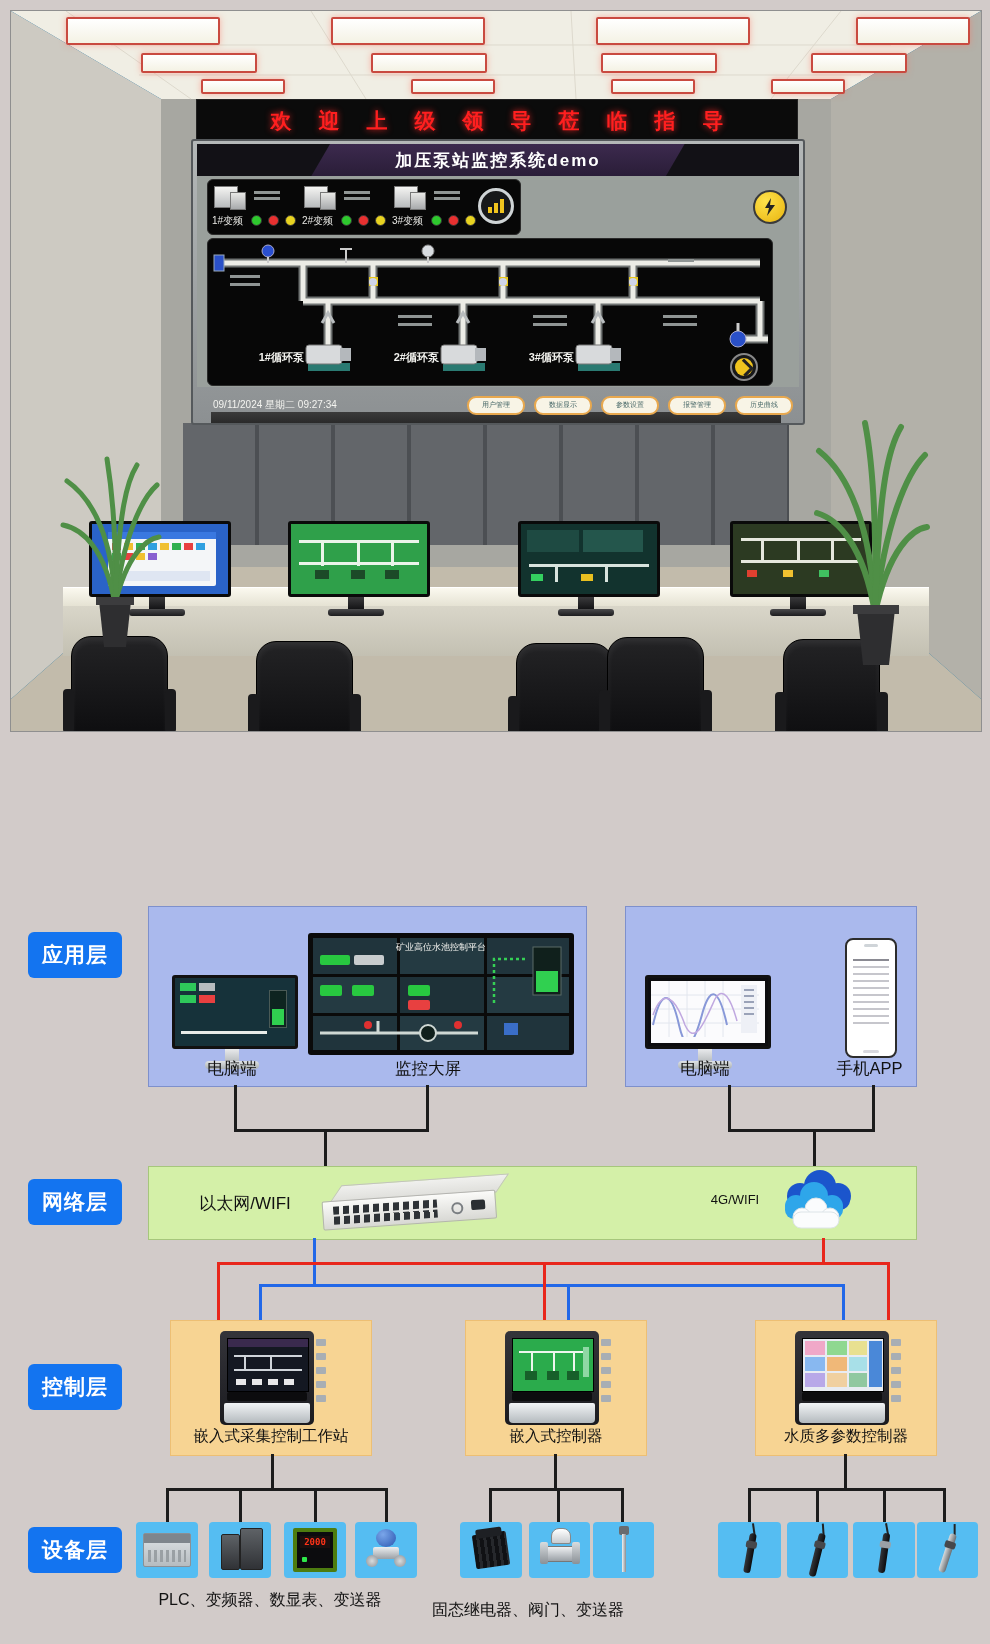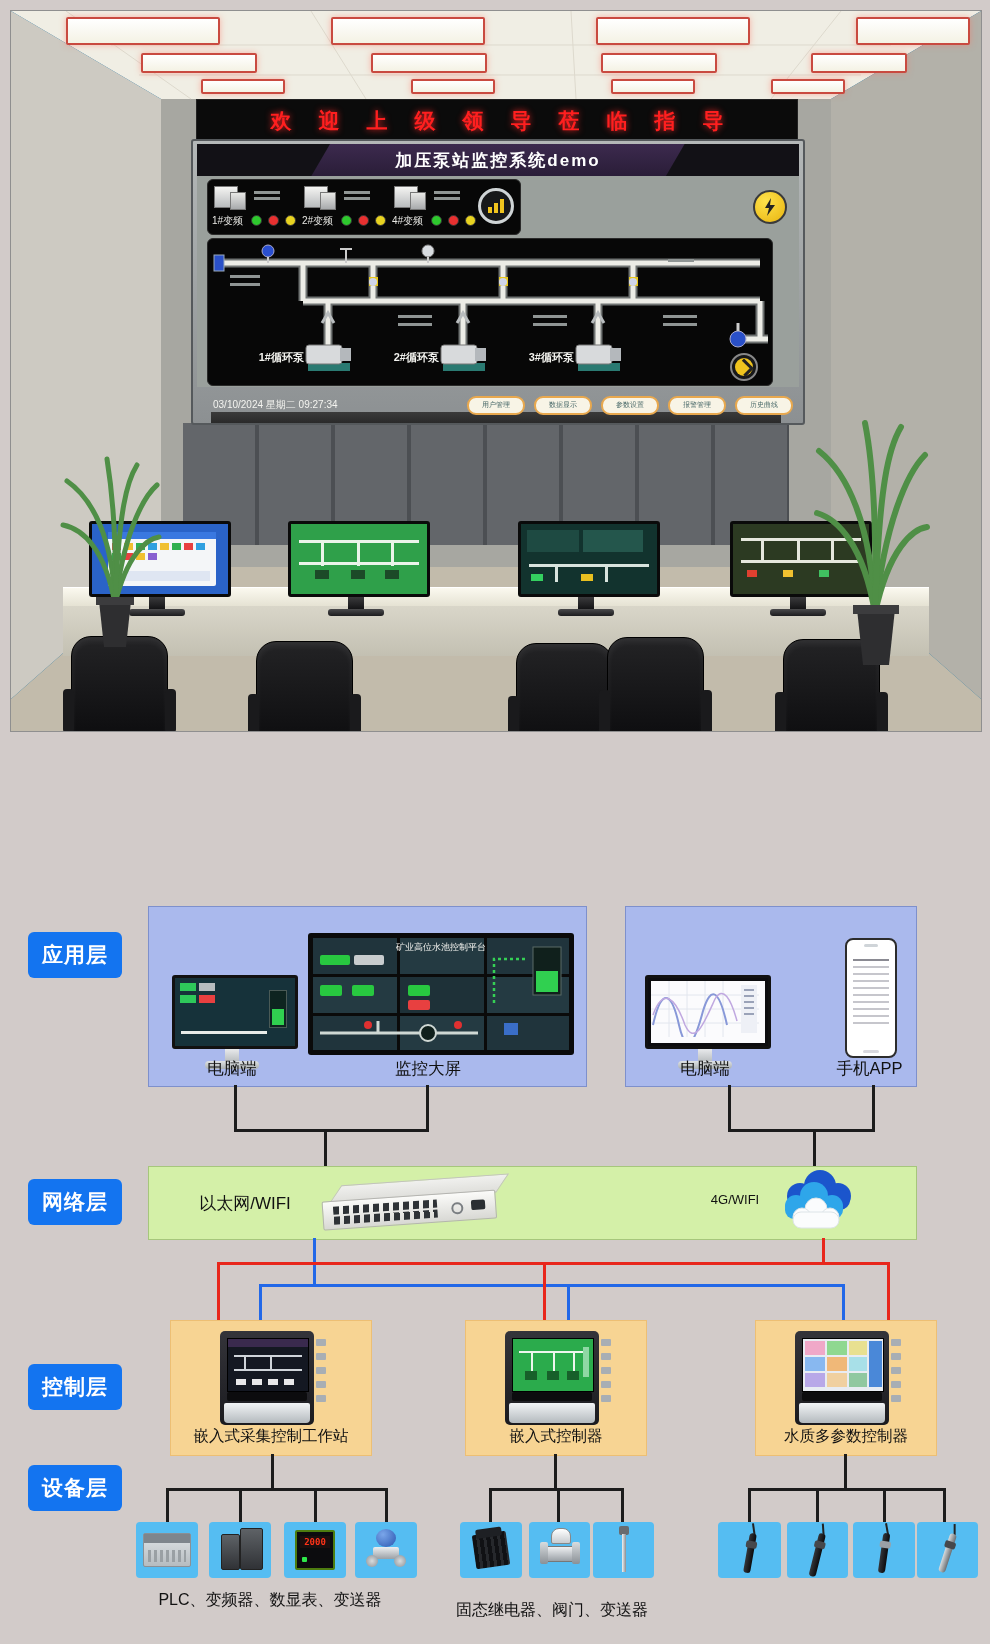--- a/index.html
+++ b/index.html
@@ -88,21 +88,21 @@
   .rec .strip{position:absolute;left:11px;top:61px;width:80px;height:9px;background:#0c0c0e;border-radius:2px;}
   .rec .silver{position:absolute;left:8px;top:72px;width:86px;height:20px;background:linear-gradient(#f2f4f6,#b4babe);border-radius:2px 2px 4px 4px;}
   .ctl-lbl{position:absolute;left:0;right:0;bottom:8px;text-align:center;font-size:15.5px;color:#111;}
   .cap{position:absolute;font-size:16px;color:#111;}
   
   .plc{width:46px;height:32px;background:linear-gradient(#dfe3e6,#b6bcc0);border-radius:2px;position:relative;border:1px solid #8a9096;}
   .plc:before{content:"";position:absolute;left:0;top:0;right:0;height:9px;background:#7e858c;}
   .plc:after{content:"";position:absolute;left:4px;bottom:4px;right:4px;height:12px;background:repeating-linear-gradient(90deg,#9aa0a4 0 3px,transparent 3px 6px);}
   .vfdt{position:relative;width:46px;height:40px;}
   .vfdt i{position:absolute;bottom:0;background:linear-gradient(#5e6266,#303236);border-radius:2px;border:1px solid #222;}
-  .meter{width:36px;height:36px;background:#0c0c0e;border:2px solid #4d7c0f;border-radius:2px;position:relative;}
+  .meter{width:36px;height:36px;background:#0c0c0e;border:4px solid #4d7c0f;border-radius:2px;position:relative;}
   .meter .lcd{position:absolute;left:3px;top:4px;right:3px;height:12px;background:#1c0f0f;color:#ff3318;font-size:9px;font-weight:bold;display:flex;align-items:center;justify-content:center;font-family:"DejaVu Sans Mono",monospace;}
   .meter .gdot{position:absolute;left:5px;bottom:6px;width:5px;height:5px;background:#2ee84a;border-radius:1px;}
   .trans{position:relative;width:40px;height:42px;}
   .trans .head{position:absolute;left:10px;top:0;width:20px;height:18px;border-radius:50%;background:radial-gradient(circle at 35% 30%,#7aa6ea,#2a56b0);}
   .trans .body{position:absolute;left:7px;top:18px;width:26px;height:12px;background:linear-gradient(#eceef0,#9aa0a6);border-radius:2px;}
   .trans .fl1,.trans .fl2{position:absolute;top:26px;width:12px;height:12px;border-radius:50%;background:radial-gradient(#d8dcde,#8a9096);}
   .ssr{width:34px;height:34px;background:repeating-linear-gradient(90deg,#101114 0 4px,#26282c 4px 7px);transform:rotate(-8deg);border-radius:2px;position:relative;}
   .ssr:before{content:"";position:absolute;left:4px;top:-5px;right:4px;height:9px;background:#1e2024;border-radius:2px;}
   .valve{position:relative;width:44px;height:44px;}
   .valve .dome{position:absolute;left:13px;top:0;width:18px;height:14px;background:linear-gradient(#ffffff,#c8ccd0);border:1px solid #888;border-radius:8px 8px 2px 2px;}
@@ -191,21 +191,21 @@
                 <i style="background:#e8d320"></i>
               </span>
           </div>
           <div class="vfd" style="left:182px">
             <div class="cab"></div>
               <div class="cab2"></div>
             <div class="vals">
                 <i></i>
                 <i></i>
               </div>
-            <span class="lbl">4#变频</span>
+            <span class="lbl">3#变频</span>
             <span class="leds">
                 <i style="background:#2ec82e"></i>
                 <i style="background:#e83030"></i>
                 <i style="background:#e8d320"></i>
               </span>
           </div>
           <div class="gauge">
               <i style="height:6px"></i>
               <i style="height:10px"></i>
               <i style="height:14px"></i>
@@ -275,21 +275,21 @@
               <circle cx="536" cy="128" r="13" fill="#17181a" stroke="#888" stroke-width="2"></circle>
               <circle cx="536" cy="128" r="9" fill="#f0c41e"></circle>
               <rect x="530" y="122" width="12" height="3" fill="#222" transform="rotate(45 536 128)"></rect>
               <rect x="530" y="133" width="12" height="3" fill="#222" transform="rotate(-45 536 128)"></rect>
             </g>
           </svg>
         </div>
         <div class="bs-shadow" style="bottom:-36px"></div>
       </div>
       <div class="bs-status">
-        <span class="dt">03/10/2024 星期二 09:27:34</span>
+        <span class="dt">09/11/2024 星期二 09:27:34</span>
         <div class="hmi-btns">
           <span>用户管理</span>
           <span>数据显示</span>
           <span>参数设置</span>
           <span>报警管理</span>
           <span>历史曲线</span>
         </div>
       </div>
     </div>
 
@@ -406,21 +406,21 @@
       </g>
       <path d="M46,266 h38 l-6,56 h-26 z" fill="#2e2e30"></path>
         <rect x="42" y="262" width="46" height="9" fill="#3c3c3e"></rect>
     </svg>
   </section>
 
 
   <div class="abs pill" style="top:932px">应用层</div>
   <div class="abs pill" style="top:1179px">网络层</div>
   <div class="abs pill" style="top:1364px">控制层</div>
-  <div class="abs pill" style="top:1465px">设备层</div>
+  <div class="abs pill" style="top:1527px">设备层</div>
 
   <div class="abs appbox" style="left:148px;top:906px;width:437px;height:179px"></div>
   <div class="abs appbox" style="left:625px;top:906px;width:290px;height:179px"></div>
 
   <div class="abs dmon" style="left:172px;top:975px;width:120px;height:96px">
     <div class="scr">
       <div style="position:absolute;left:5px;top:5px;width:16px;height:8px;background:#2ec85a"></div>
       <div style="position:absolute;left:24px;top:5px;width:16px;height:8px;background:#b8bcbe"></div>
       <div style="position:absolute;left:5px;top:17px;width:16px;height:8px;background:#2ec85a"></div>
       <div style="position:absolute;left:24px;top:17px;width:16px;height:8px;background:#e84040"></div>
@@ -723,14 +723,14 @@
   </div>
   <div class="abs devbox" style="left:917px;top:1522px;width:61px;height:56px">
     <div class="sensor" style="transform:rotate(18deg)">
         <div class="cab"></div>
         <div class="bd" style="background:linear-gradient(90deg,#d8dcde,#6a6e72)"></div>
         <div class="col"></div>
       </div>
   </div>
 
   <div class="cap" style="left:120px;top:1590px;width:300px;text-align:center">PLC、变频器、数显表、变送器</div>
-  <div class="cap" style="left:432px;top:1600px;width:240px;text-align:center">固态继电器、阀门、变送器</div>
+  <div class="cap" style="left:432px;top:1600px;width:240px;">固态继电器、阀门、变送器</div>
 </div>
 
 </body></html>

